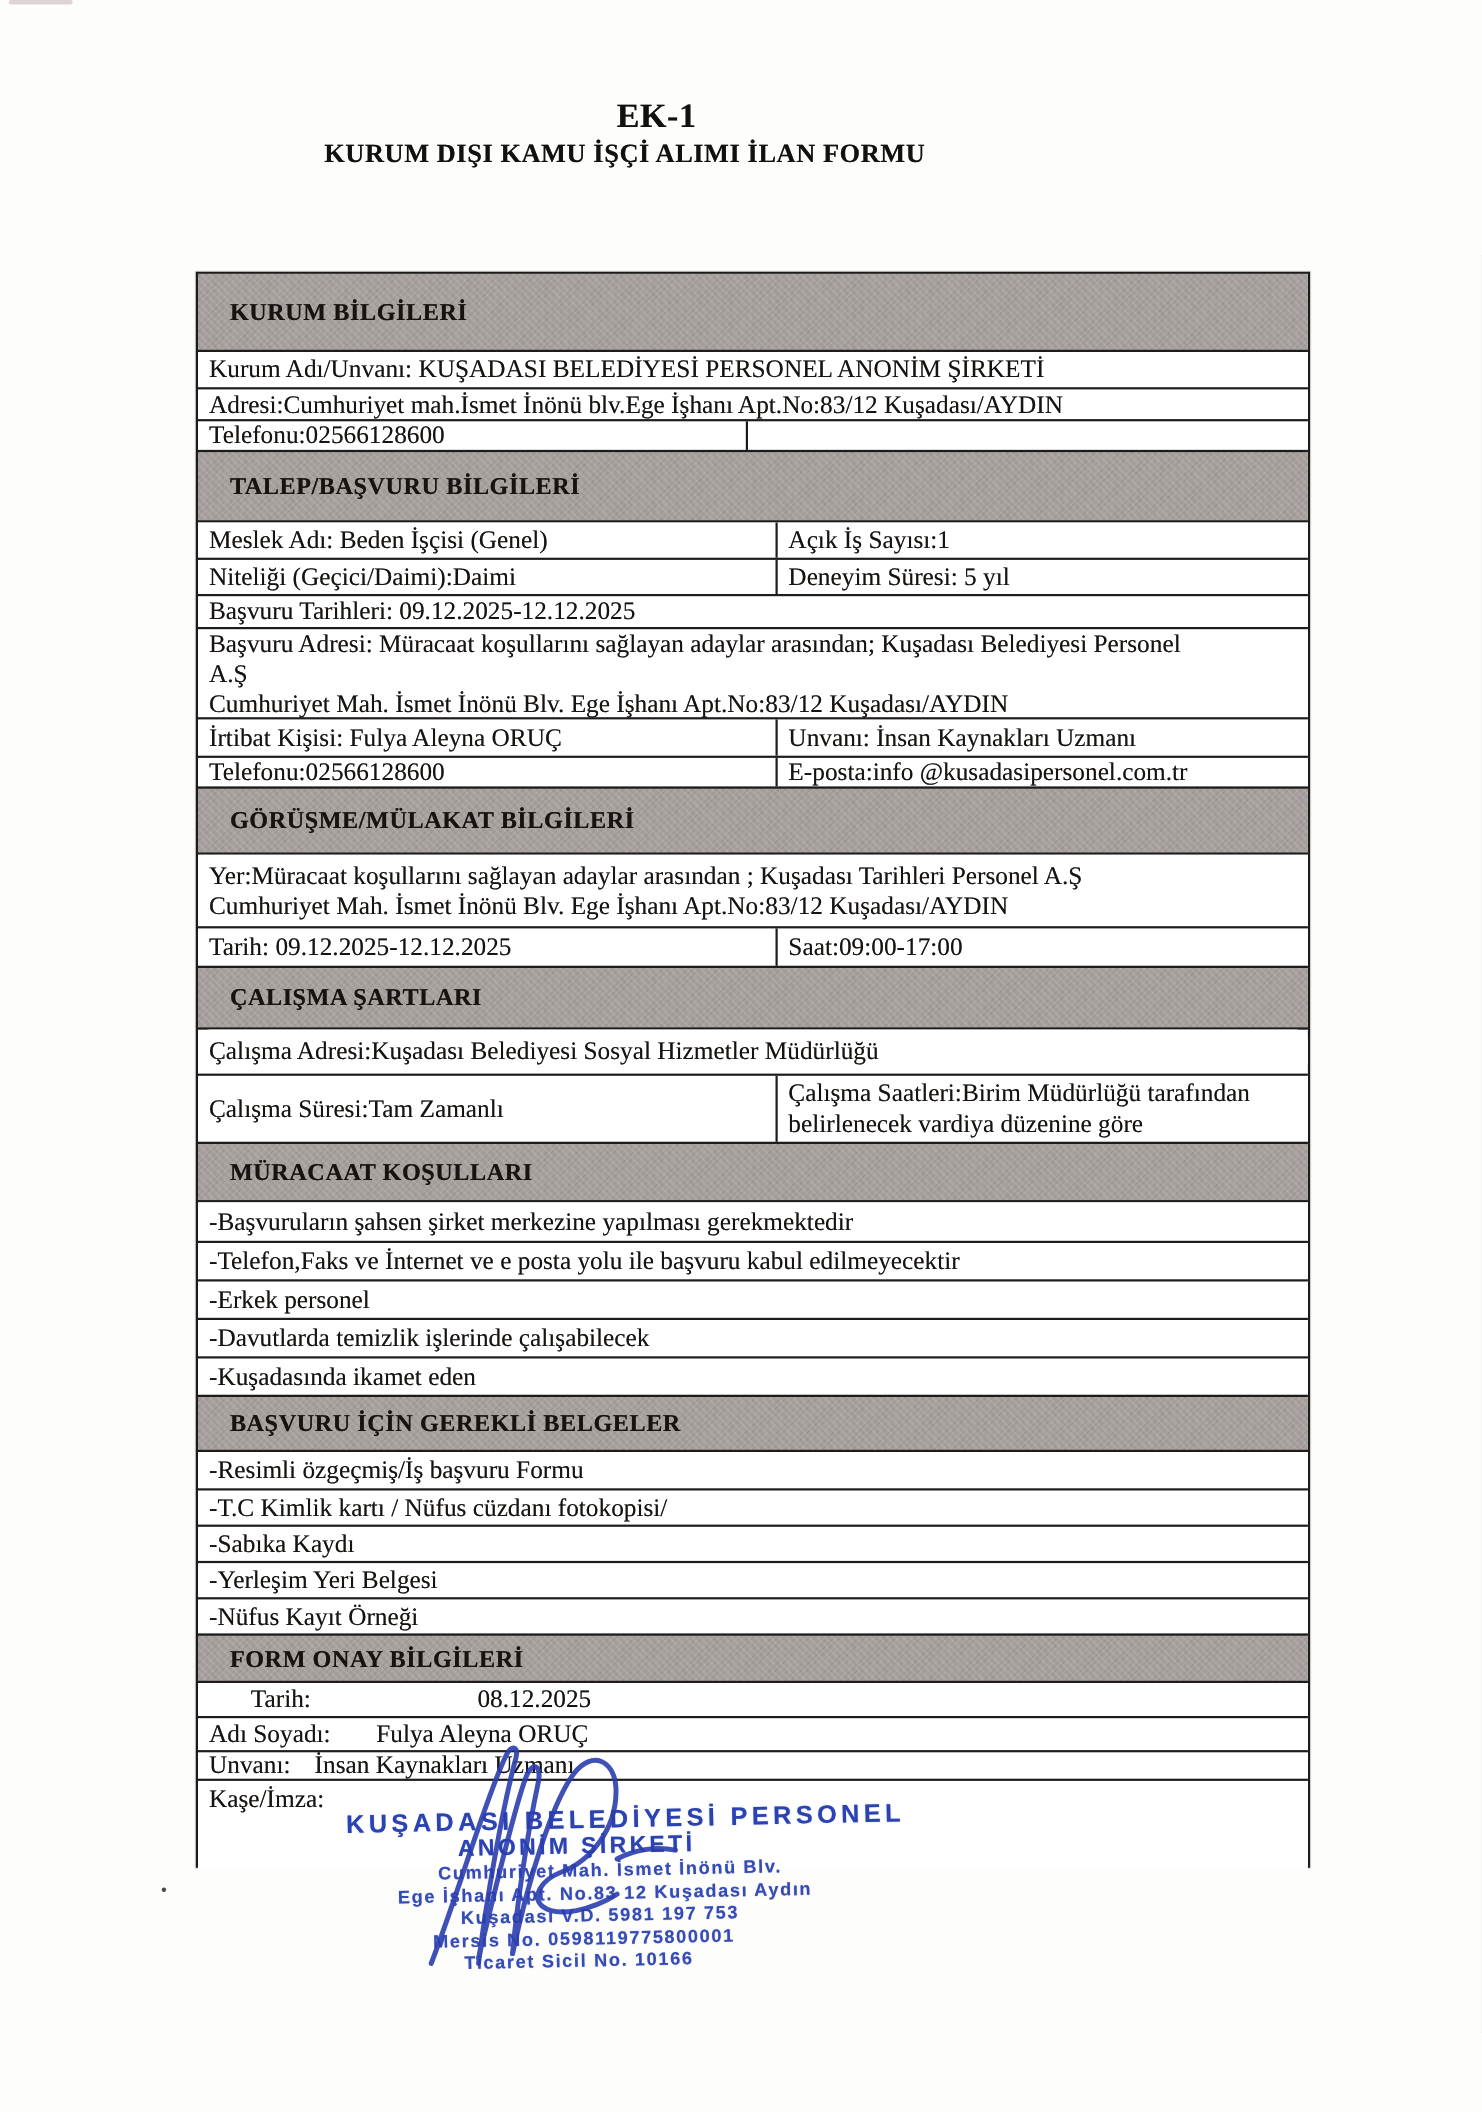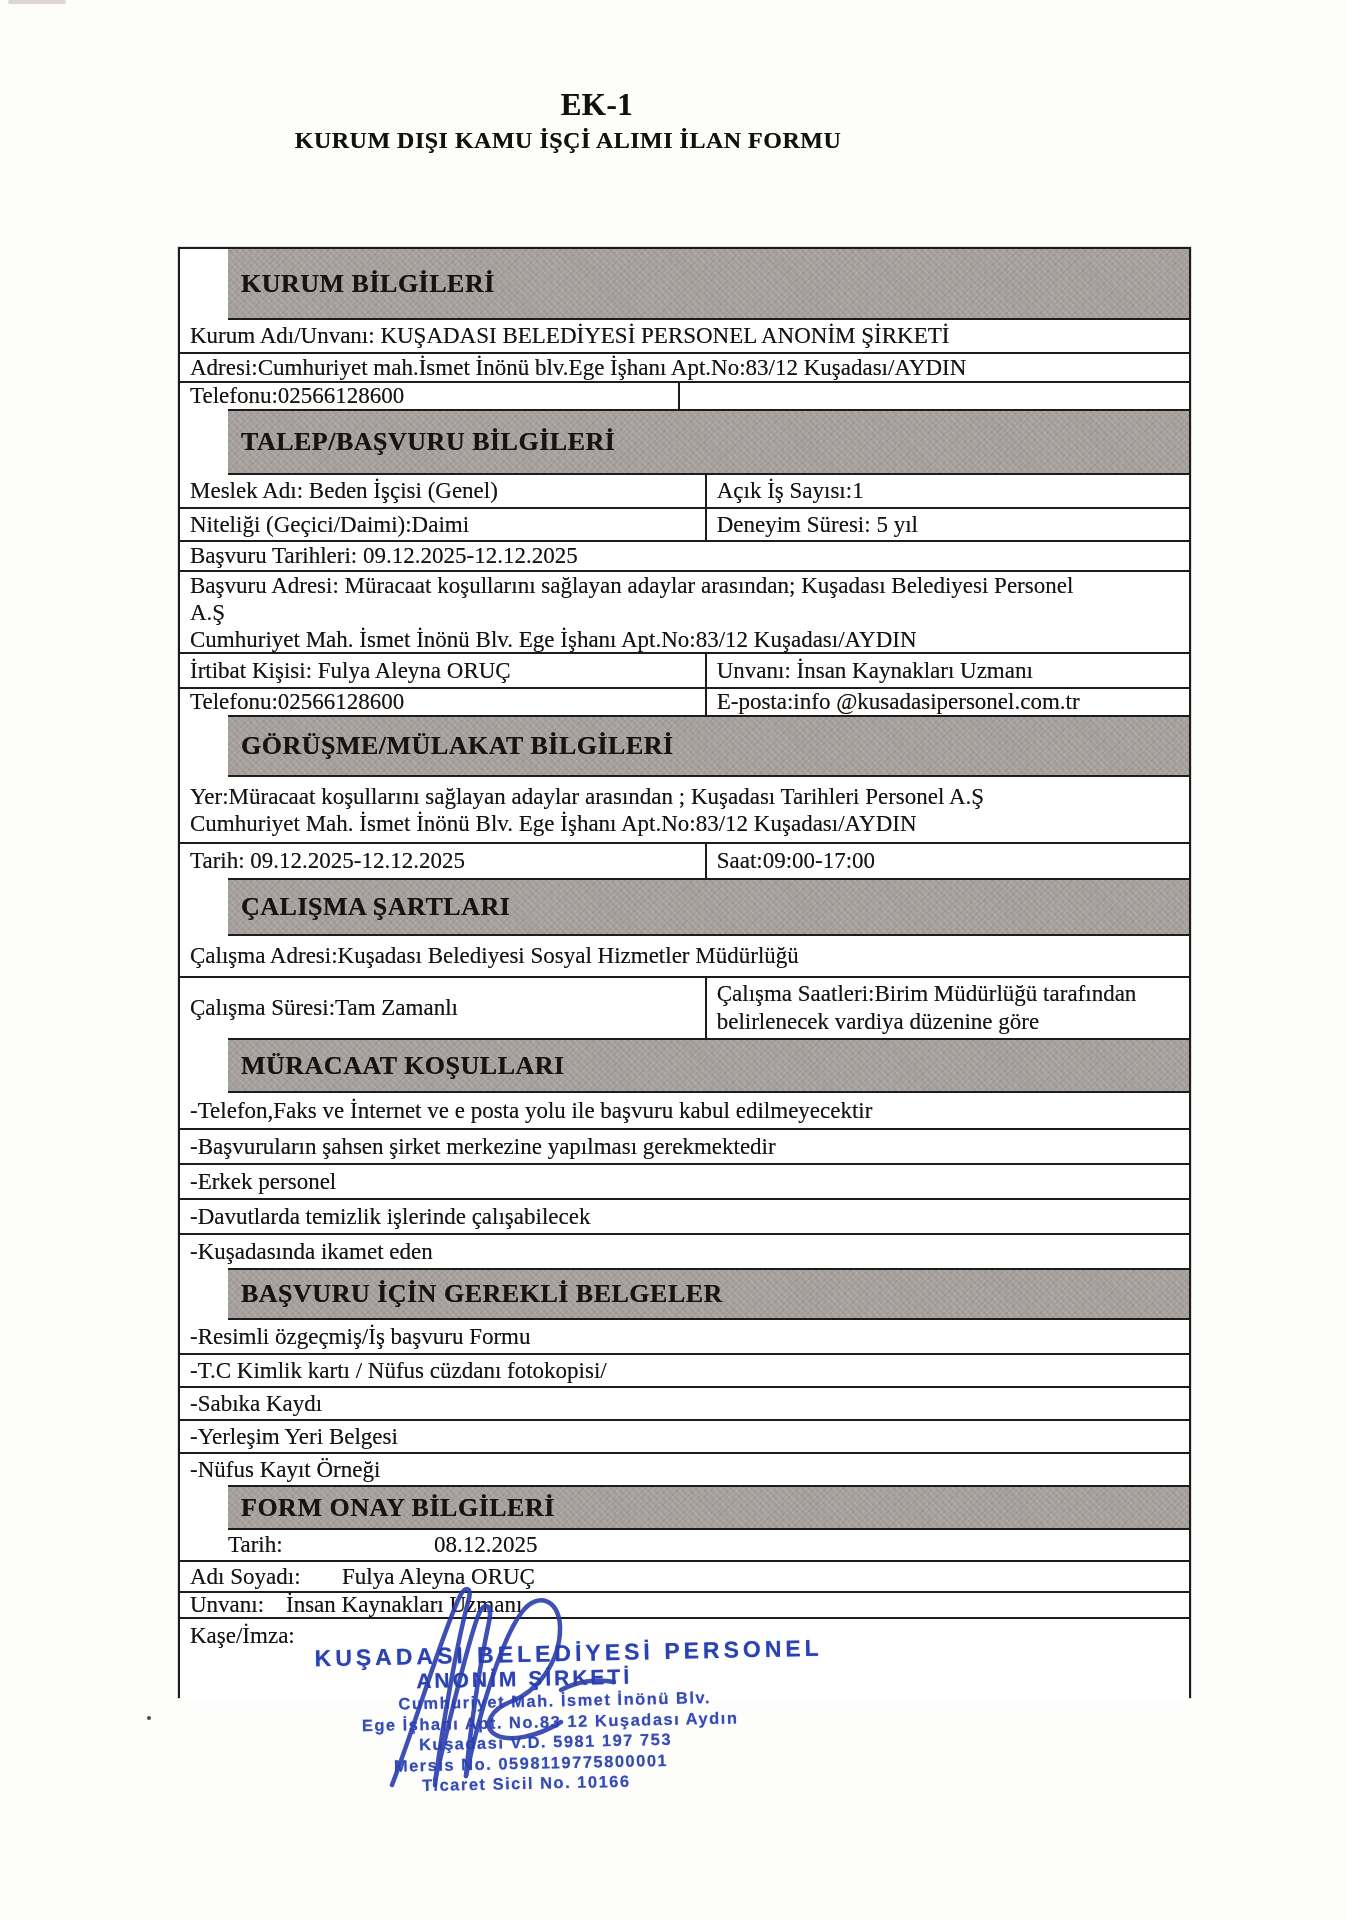--- a/index.html
+++ b/index.html
@@ -27,31 +27,30 @@
   .title-line2{font-size:24px;line-height:36px;}
 
   
   .doc{
     position:absolute;left:178px;top:247px;width:1013px;height:1451px;
     border:2px solid var(--line);
     background:#fff;
     box-shadow:0 0 0 1px rgba(0,0,0,.12);
   }
   .band{
-    display:flex;align-items:center;padding-left:13px;
-    font-weight:bold;font-size:26px;letter-spacing:.5px;color:#171310;
+    display:flex;align-items:center;padding-left:29px;
+    font-weight:bold;font-size:22px;letter-spacing:.5px;color:#171310;
     text-shadow:0 0 .6px rgba(0,0,0,.65);
     background-color:var(--band);
     background-image:
       repeating-linear-gradient(45deg, rgba(255,255,255,.09) 0 2px, rgba(0,0,0,0) 2px 5px),
       repeating-linear-gradient(-45deg, rgba(74,66,84,.10) 0 1px, rgba(0,0,0,0) 1px 4px),
       repeating-linear-gradient(90deg, rgba(126,116,134,.08) 0 3px, rgba(0,0,0,0) 3px 7px);
     border-top:2px solid var(--line);
     border-bottom:2px solid var(--line);
-    margin-left:48px;
   }
   .band:first-child{border-top:none;}
   .row{
     display:flex;align-items:center;background:#fff;
     font-size:23px;color:#161310;text-shadow:0 0 .4px rgba(0,0,0,.5);
     border-top:2px solid var(--line);
   }
   .band + .row{border-top:none;}
   .row .cell{padding:1px 10px;}
   .row .cell.left{align-self:stretch;display:flex;align-items:center;border-right:2px solid var(--line);width:52.2%;flex:none;}
@@ -161,24 +160,24 @@
     <div class="row h40">
       <span class="cell">Çalışma Adresi:Kuşadası Belediyesi Sosyal Hizmetler Müdürlüğü</span>
     </div>
     <div class="row h62r">
       <span class="cell left">Çalışma Süresi:Tam Zamanlı</span>
       <span class="cell right" style="line-height:28px;">Çalışma Saatleri:Birim Müdürlüğü tarafından belirlenecek vardiya düzenine göre</span>
     </div>
 
     <div class="band h55">MÜRACAAT KOŞULLARI</div>
     <div class="row h35">
+      <span class="cell">-Başvuruların şahsen şirket merkezine yapılması gerekmektedir</span>
+    </div>
+    <div class="row h35">
       <span class="cell">-Telefon,Faks ve İnternet ve e posta yolu ile başvuru kabul edilmeyecektir</span>
-    </div>
-    <div class="row h35">
-      <span class="cell">-Başvuruların şahsen şirket merkezine yapılması gerekmektedir</span>
     </div>
     <div class="row h35">
       <span class="cell">-Erkek personel</span>
     </div>
     <div class="row h35">
       <span class="cell">-Davutlarda temizlik işlerinde çalışabilecek</span>
     </div>
     <div class="row h35">
       <span class="cell">-Kuşadasında ikamet eden</span>
     </div>

